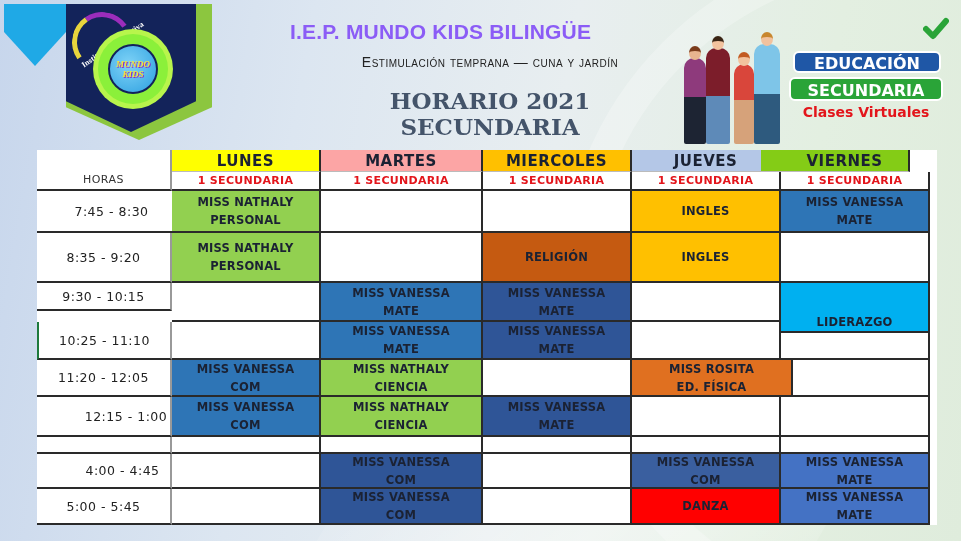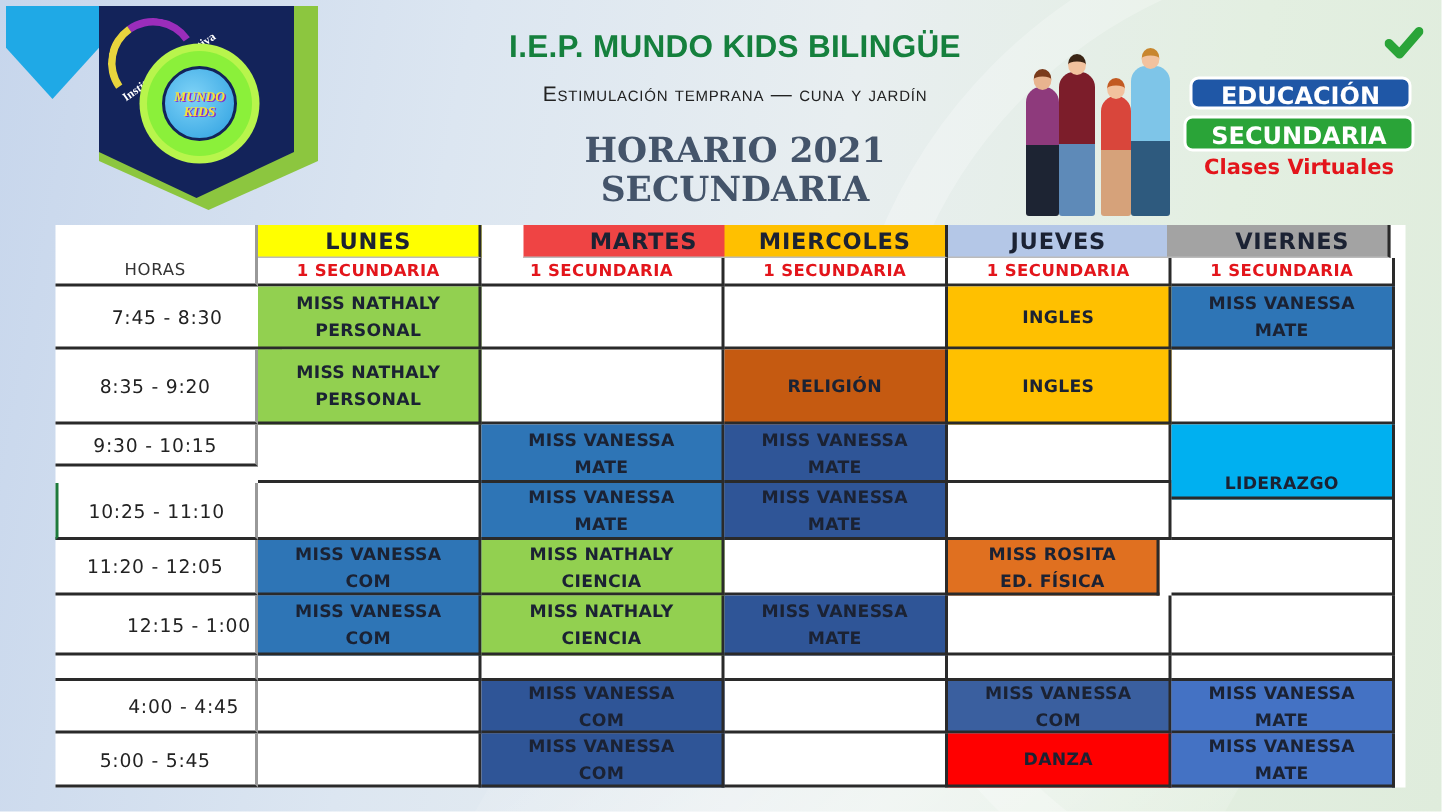--- a/index.html
+++ b/index.html
@@ -49,22 +49,22 @@
   .logo-arc {
     position: absolute; left: 6px; top: 8px; width: 60px; height: 60px; border-radius: 50%;
     border: 5px solid transparent; border-top-color: #9b2dbb; border-left-color: #e8d53d;
     transform: rotate(10deg);
   }
   .logo-caption {
     position: absolute; left: 14px; top: 10px; font-family: "Liberation Serif", serif; font-size: 8px; font-weight: bold; color: #fff;
     transform: rotate(-35deg); transform-origin: left top; white-space: nowrap; top: 58px;
   }
   .school-title {
-    position: absolute; left: 290px; top: 20px; width: 400px; text-align: center;
-    font-family: "Liberation Sans", sans-serif; font-weight: bold; font-size: 21px; color: #15803d; letter-spacing: 0.2px;
+    position: absolute; left: 290px; top: 20px; width: 400px; 
+    font-family: "Liberation Sans", sans-serif; font-weight: bold; font-size: 21px; color: #8b5cf6; letter-spacing: 0.2px;
   }
   .school-sub {
     position: absolute; left: 290px; top: 54px; width: 400px; text-align: center;
     font-family: "Liberation Sans", sans-serif; font-size: 14px; color: #222; font-variant: small-caps; letter-spacing: 0.5px;
   }
   .schedule-title {
     position: absolute; left: 290px; top: 88px; width: 400px; text-align: center;
     font-family: "DejaVu Serif", serif; font-weight: bold; font-size: 23px; color: #44546a; line-height: 26px;
   }
   .students {
@@ -154,24 +154,24 @@
 </svg>
 <div class="badge-edu">EDUCACIÓN</div>
 <div class="badge-sec">SECUNDARIA</div>
 <div class="badge-virtual">Clases Virtuales</div>
 
 <div class="schedule">
 
   <div class="cell horas-cell" style="left:0;top:0;width:135px;height:41px;">HORAS</div>
 
   <div class="cell day-head" style="left:135px;top:0;width:149px;height:22px;background:#ffff00;">LUNES</div>
-  <div class="cell day-head" style="left:284px;top:0;width:162px;height:22px;background:#ef4444;margin-left:28px;">MARTES</div>
+  <div class="cell day-head" style="left:284px;top:0;width:162px;height:22px;background:#fca5a5;">MARTES</div>
   <div class="cell day-head" style="left:446px;top:0;width:149px;height:22px;background:#ffc000;">MIERCOLES</div>
   <div class="cell day-head" style="left:595px;top:0;width:149px;height:22px;background:#b4c7e7;">JUEVES</div>
-  <div class="cell day-head" style="left:741px;top:0;width:149px;height:22px;background:#a3a3a3;padding-left:20px;">VIERNES</div>
+  <div class="cell day-head" style="left:724px;top:0;width:149px;height:22px;background:#84cc16;padding-left:20px;">VIERNES</div>
 
   <div class="cell grade-head" style="left:135px;top:22px;width:149px;height:19px;">1 SECUNDARIA</div>
   <div class="cell grade-head" style="left:284px;top:22px;width:162px;height:19px;">1 SECUNDARIA</div>
   <div class="cell grade-head" style="left:446px;top:22px;width:149px;height:19px;">1 SECUNDARIA</div>
   <div class="cell grade-head" style="left:595px;top:22px;width:149px;height:19px;">1 SECUNDARIA</div>
   <div class="cell grade-head" style="left:744px;top:22px;width:149px;height:19px;">1 SECUNDARIA</div>
 
   <div class="cell time-cell" style="left:0;top:41px;width:151px;height:42px;">7:45 - 8:30</div>
   <div class="cell class-cell" style="left:135px;top:41px;width:149px;height:42px;background:#92d050;">
       <span>MISS NATHALY</span>
@@ -236,21 +236,21 @@
   <div class="cell time-cell" style="left:0;top:210px;width:135px;height:37px;">11:20 - 12:05</div>
   <div class="cell class-cell" style="left:135px;top:210px;width:149px;height:37px;background:#2e75b6;">
       <span>MISS VANESSA</span>
       <span>COM</span>
     </div>
   <div class="cell class-cell" style="left:284px;top:210px;width:162px;height:37px;background:#92d050;">
       <span>MISS NATHALY</span>
       <span>CIENCIA</span>
     </div>
   <div class="cell class-cell" style="left:446px;top:210px;width:149px;height:37px;"></div>
-  <div class="cell class-cell" style="left:595px;top:210px;width:141px;height:37px;background:#e07020;">
+  <div class="cell class-cell" style="left:595px;top:210px;width:161px;height:37px;background:#e07020;">
       <span>MISS ROSITA</span>
       <span>ED. FÍSICA</span>
     </div>
   <div class="cell class-cell" style="left:744px;top:210px;width:149px;height:37px;"></div>
 
   <div class="cell time-cell" style="left:0;top:247px;width:135px;height:40px;padding-left:45px;">12:15 - 1:00</div>
   <div class="cell class-cell" style="left:135px;top:247px;width:149px;height:40px;background:#2e75b6;">
       <span>MISS VANESSA</span>
       <span>COM</span>
     </div>

